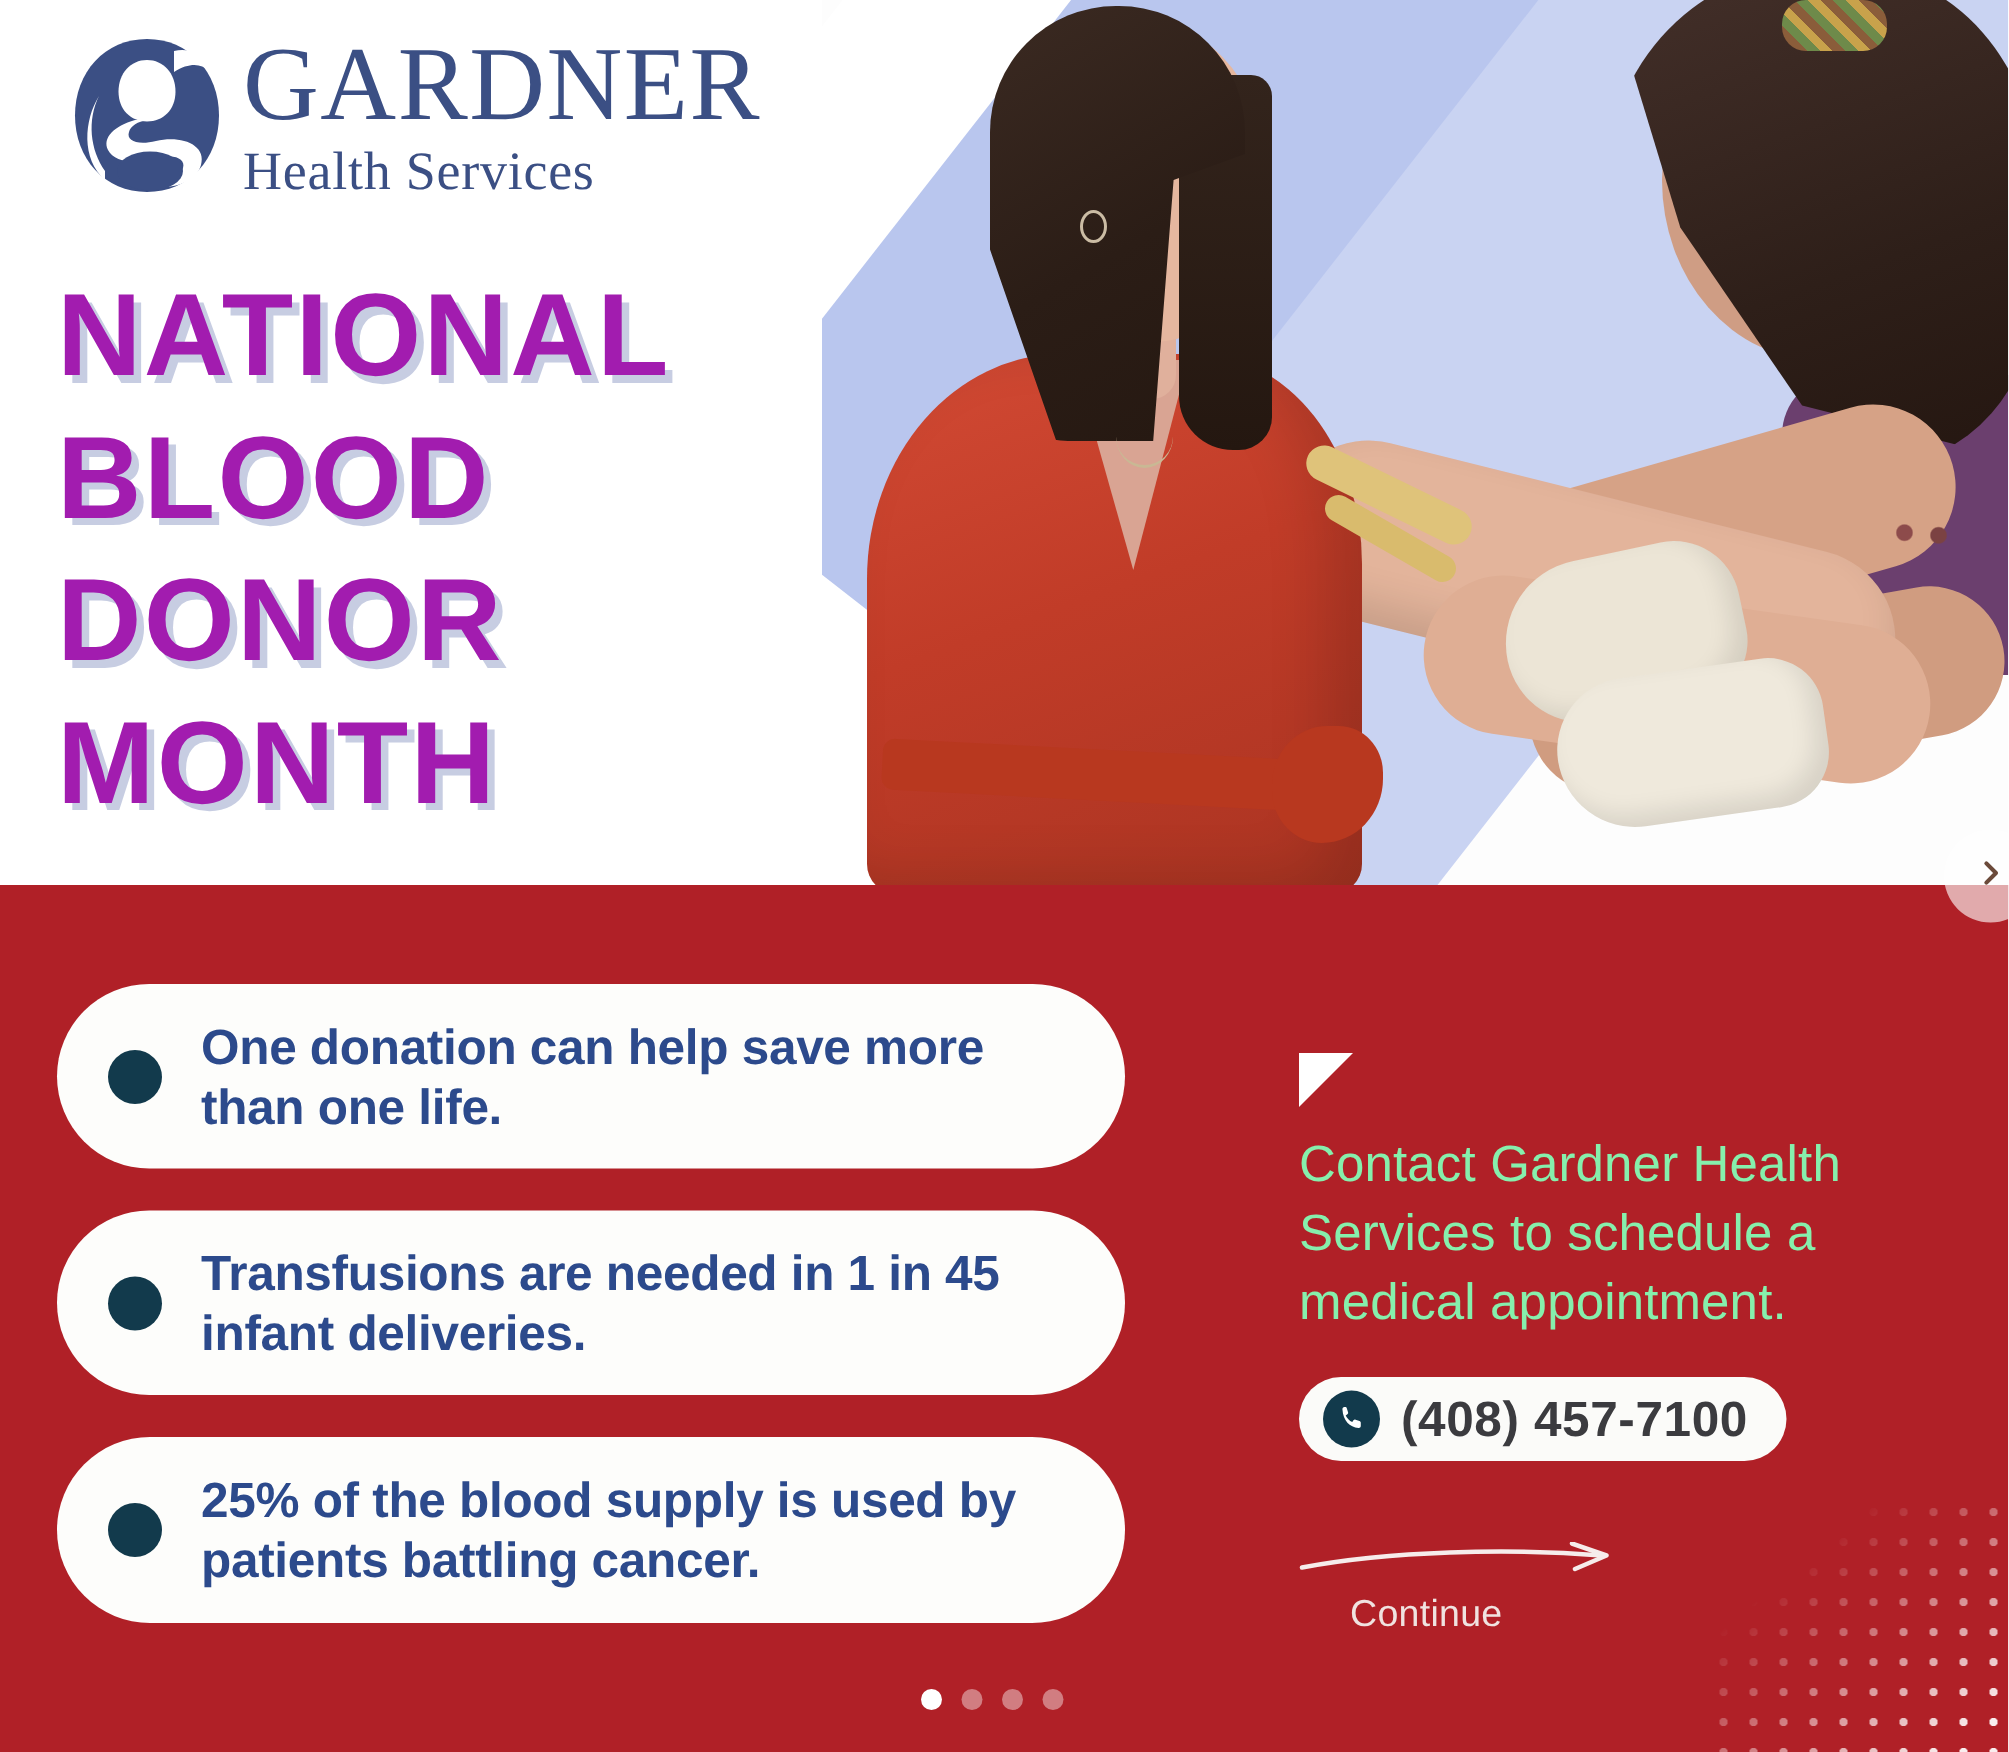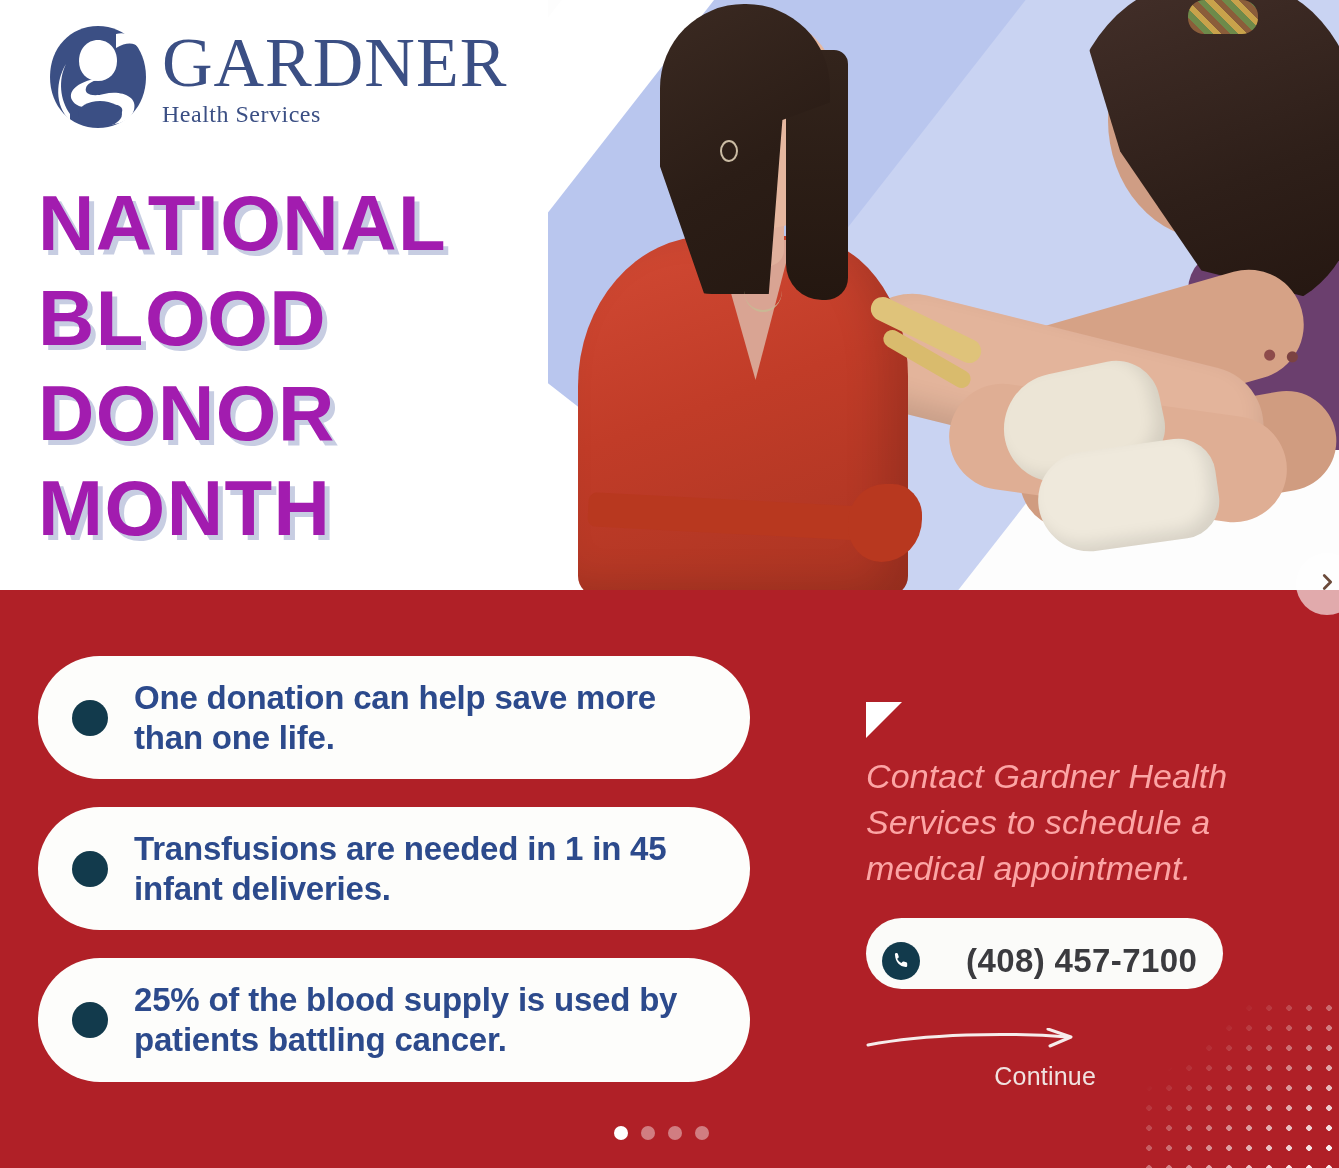--- a/index.html
+++ b/index.html
@@ -274,21 +274,21 @@
   .logo-mark { width: 104px; height: 110px; }
   .logo-words { display: flex; flex-direction: column; line-height: 1; }
   .logo-top {
     font-family: "Liberation Serif", serif;
     font-size: 70px;
     letter-spacing: 1px;
     color: #3b4f84;
   }
   .logo-bottom {
     font-family: "Liberation Serif", serif;
-    font-size: 24px;
+    font-size: 36px;
     letter-spacing: 0.5px;
     color: #3b4f84;
     margin-top: 4px;
   }
 
   
   .headline {
     position: absolute;
     left: 38px; top: 176px;
     font-size: 78px;
@@ -388,32 +388,30 @@
   }
   .corner-tri {
     width: 36px; height: 36px;
     background: #ffffff;
     clip-path: polygon(0 0, 100% 0, 0 100%);
     margin-bottom: 16px;
   }
   .contact-text {
     font-size: 34px;
     line-height: 1.35;
-    color: #fca5a5;
+    color: #86efac;
     letter-spacing: 0.1px;
-    font-style: italic;
   }
   .phone-pill {
     margin-top: 26px;
     background: #fbfbf9;
     border-radius: 40px;
     display: inline-flex;
     align-items: center;
-    padding: 24px 26px 9px 16px;
-    gap: 32px;
+    padding: 9px 26px 9px 16px;
   }
   .phone-icon {
     width: 38px; height: 38px;
     border-radius: 50%;
     background: #123a4c;
     display: flex;
     align-items: center;
     justify-content: center;
     margin-right: 14px;
   }
@@ -431,21 +429,20 @@
     left: 866px; top: 438px;
     width: 230px;
   }
   .continue svg { display: block; width: 212px; height: 26px; }
   .continue-label {
     margin-top: 8px;
     margin-left: 34px;
     font-size: 25px;
     color: #f0e2e0;
     letter-spacing: 0.2px;
-    text-align: right;
   }
 </style>
 </head>
 <body>
 
 <div class="poster">
 
   <div class="hero">
 
     <div class="hero-photo">

